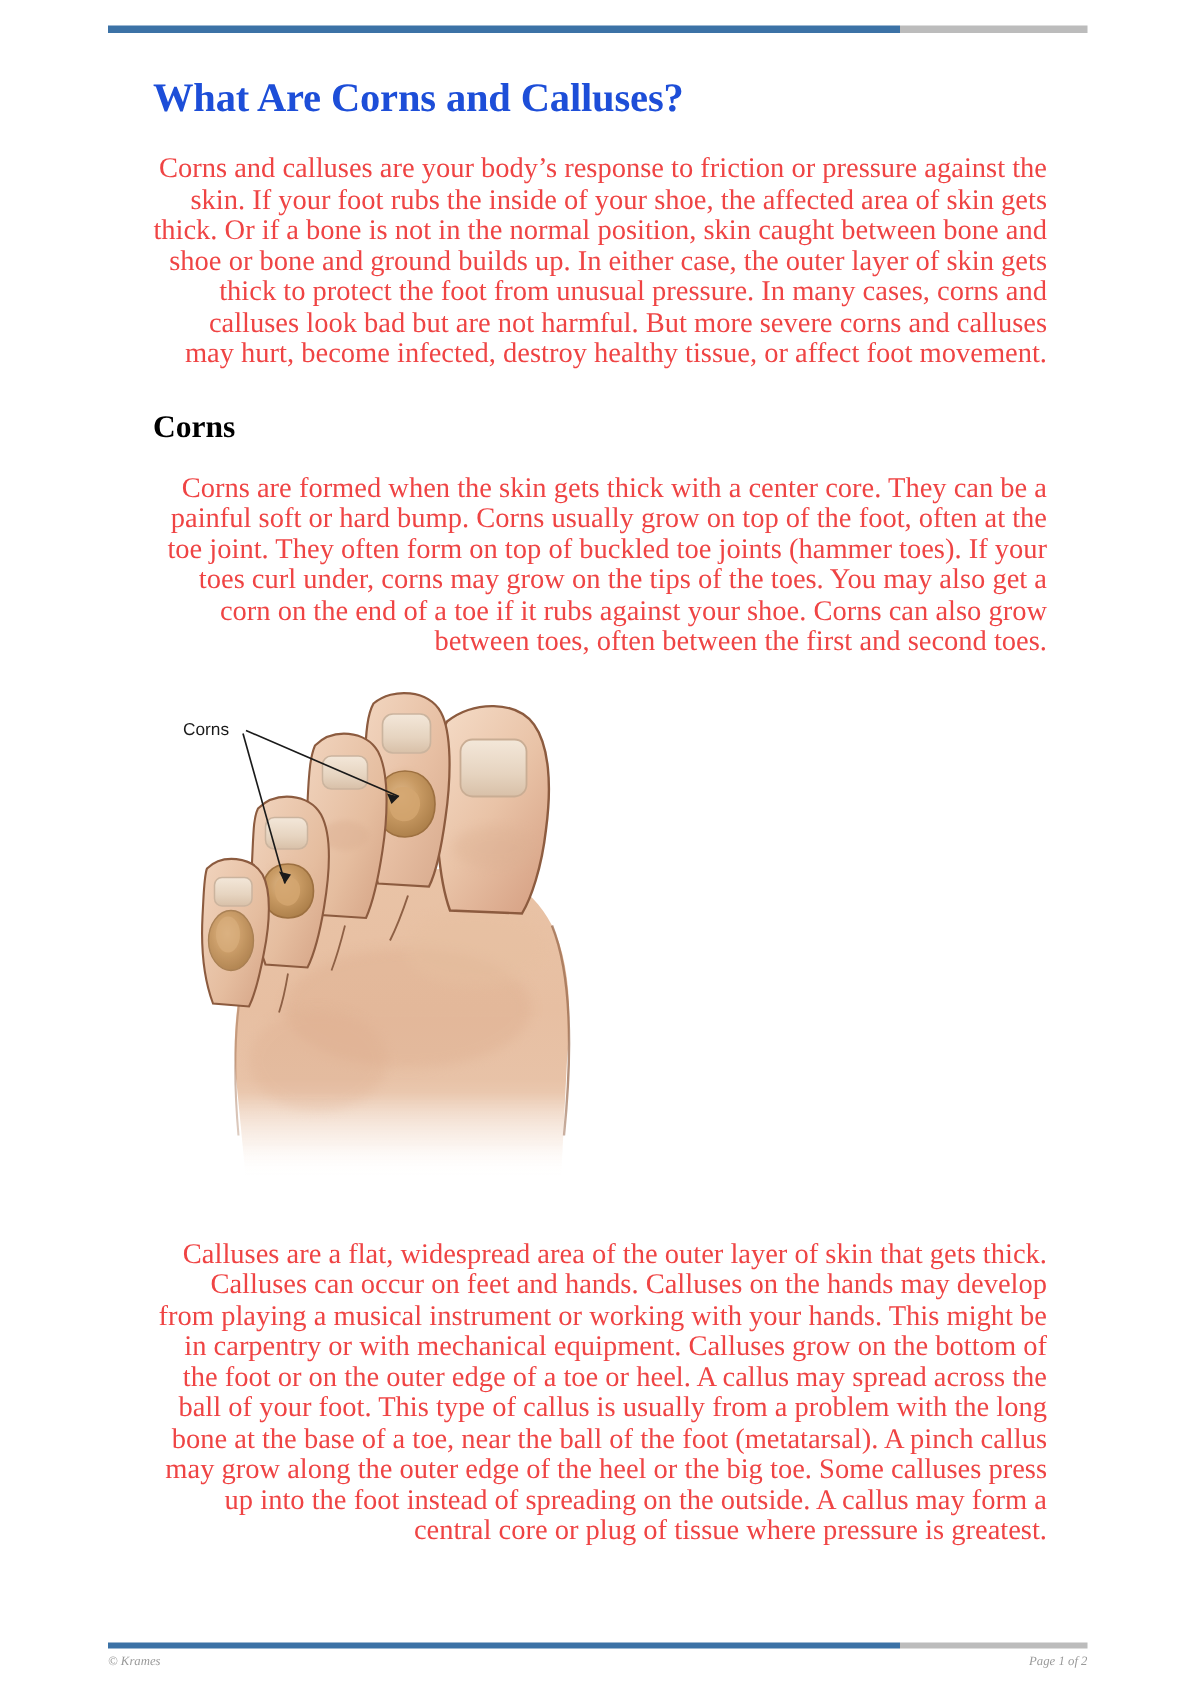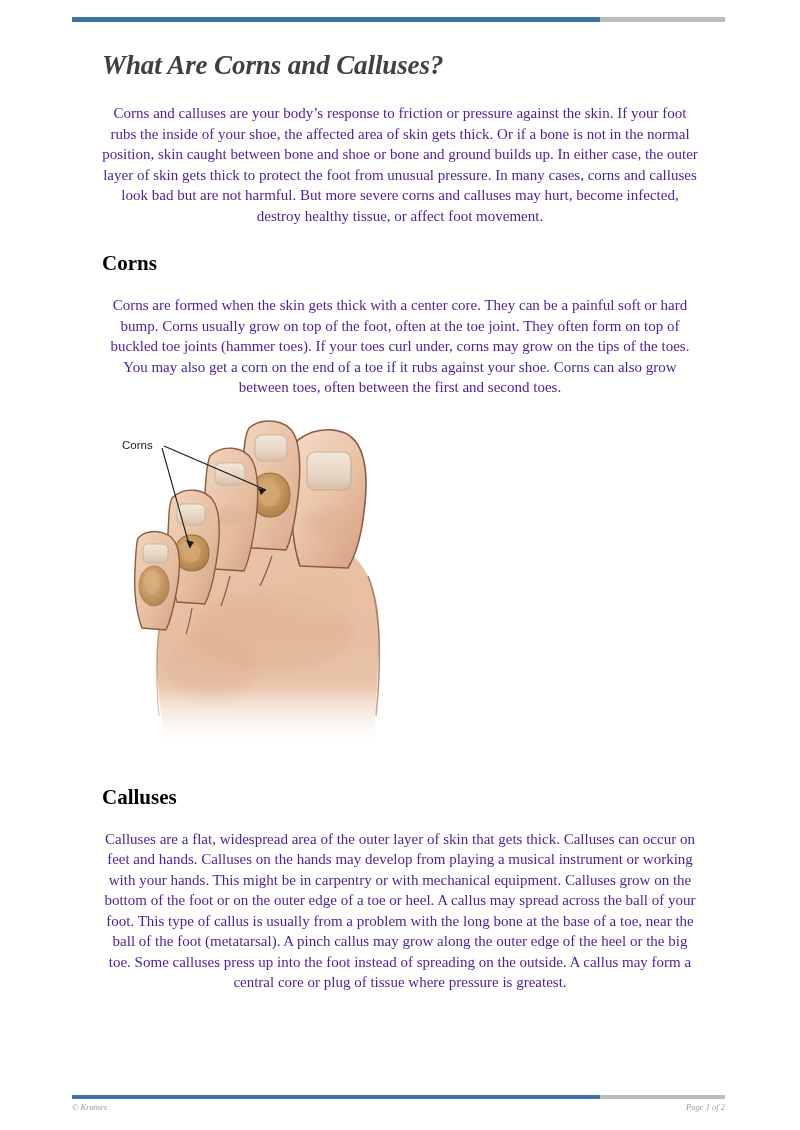--- a/index.html
+++ b/index.html
@@ -44,40 +44,39 @@
     width: 596px;
   }
 
   h1.doc-title {
     font-family: "Liberation Serif", "DejaVu Serif", serif;
     font-size: 27px;
     font-weight: bold;
     letter-spacing: -0.1px;
     margin: 0 0 22px 0;
     line-height: 1.15;
-    color: #404040;
-    font-style: italic;
+    color: #1d4ed8;
   }
 
   h2.section-title {
     font-family: "Liberation Serif", "DejaVu Serif", serif;
     font-size: 21px;
     font-weight: bold;
     margin: 0 0 20px 0;
     line-height: 1.1;
     color: #000;
   }
 
   p.body-text {
     font-family: "Liberation Serif", "DejaVu Serif", serif;
-    font-size: 15px;
+    font-size: 19px;
     line-height: 20.5px;
     margin: 0;
-    color: #4c1d95;
-    text-align: center;
+    color: #ef4444;
+    text-align: right;
   }
 
   .spacer-lg { height: 26px; }
   .spacer-md { height: 18px; }
 
   
   .figure {
     position: relative;
     width: 596px;
     height: 370px;
@@ -284,21 +283,20 @@
         <g>
           <path d="M 62 30 L 164 74" stroke="#1a1a1a" stroke-width="1.1" fill="none"></path>
           <path d="M 60 32 L 88 132" stroke="#1a1a1a" stroke-width="1.1" fill="none"></path>
           <polygon points="164,74 156,72 159,79" fill="#1a1a1a"></polygon>
           <polygon points="88,132 84,124 92,126" fill="#1a1a1a"></polygon>
           <text x="20" y="33" font-family="Liberation Sans, DejaVu Sans, sans-serif" font-size="11.5" fill="#1a1a1a">Corns</text>
         </g>
       </svg>
     </div>
 
-    <h2 class="section-title">Calluses</h2>
 
     <p class="body-text">Calluses are a flat, widespread area of the outer layer of skin that gets thick. Calluses can occur on feet and hands. Calluses on the hands may develop from playing a musical instrument or working with your hands. This might be in carpentry or with mechanical equipment. Calluses grow on the bottom of the foot or on the outer edge of a toe or heel. A callus may spread across the ball of your foot. This type of callus is usually from a problem with the long bone at the base of a toe, near the ball of the foot (metatarsal). A pinch callus may grow along the outer edge of the heel or the big toe. Some calluses press up into the foot instead of spreading on the outside. A callus may form a central core or plug of tissue where pressure is greatest.</p>
 
   </div>
 
   <div class="rule rule-bottom">
     <div class="seg-blue" style="width:528px"></div>
     <div class="seg-gray" style="width:125px"></div>
   </div>
 

